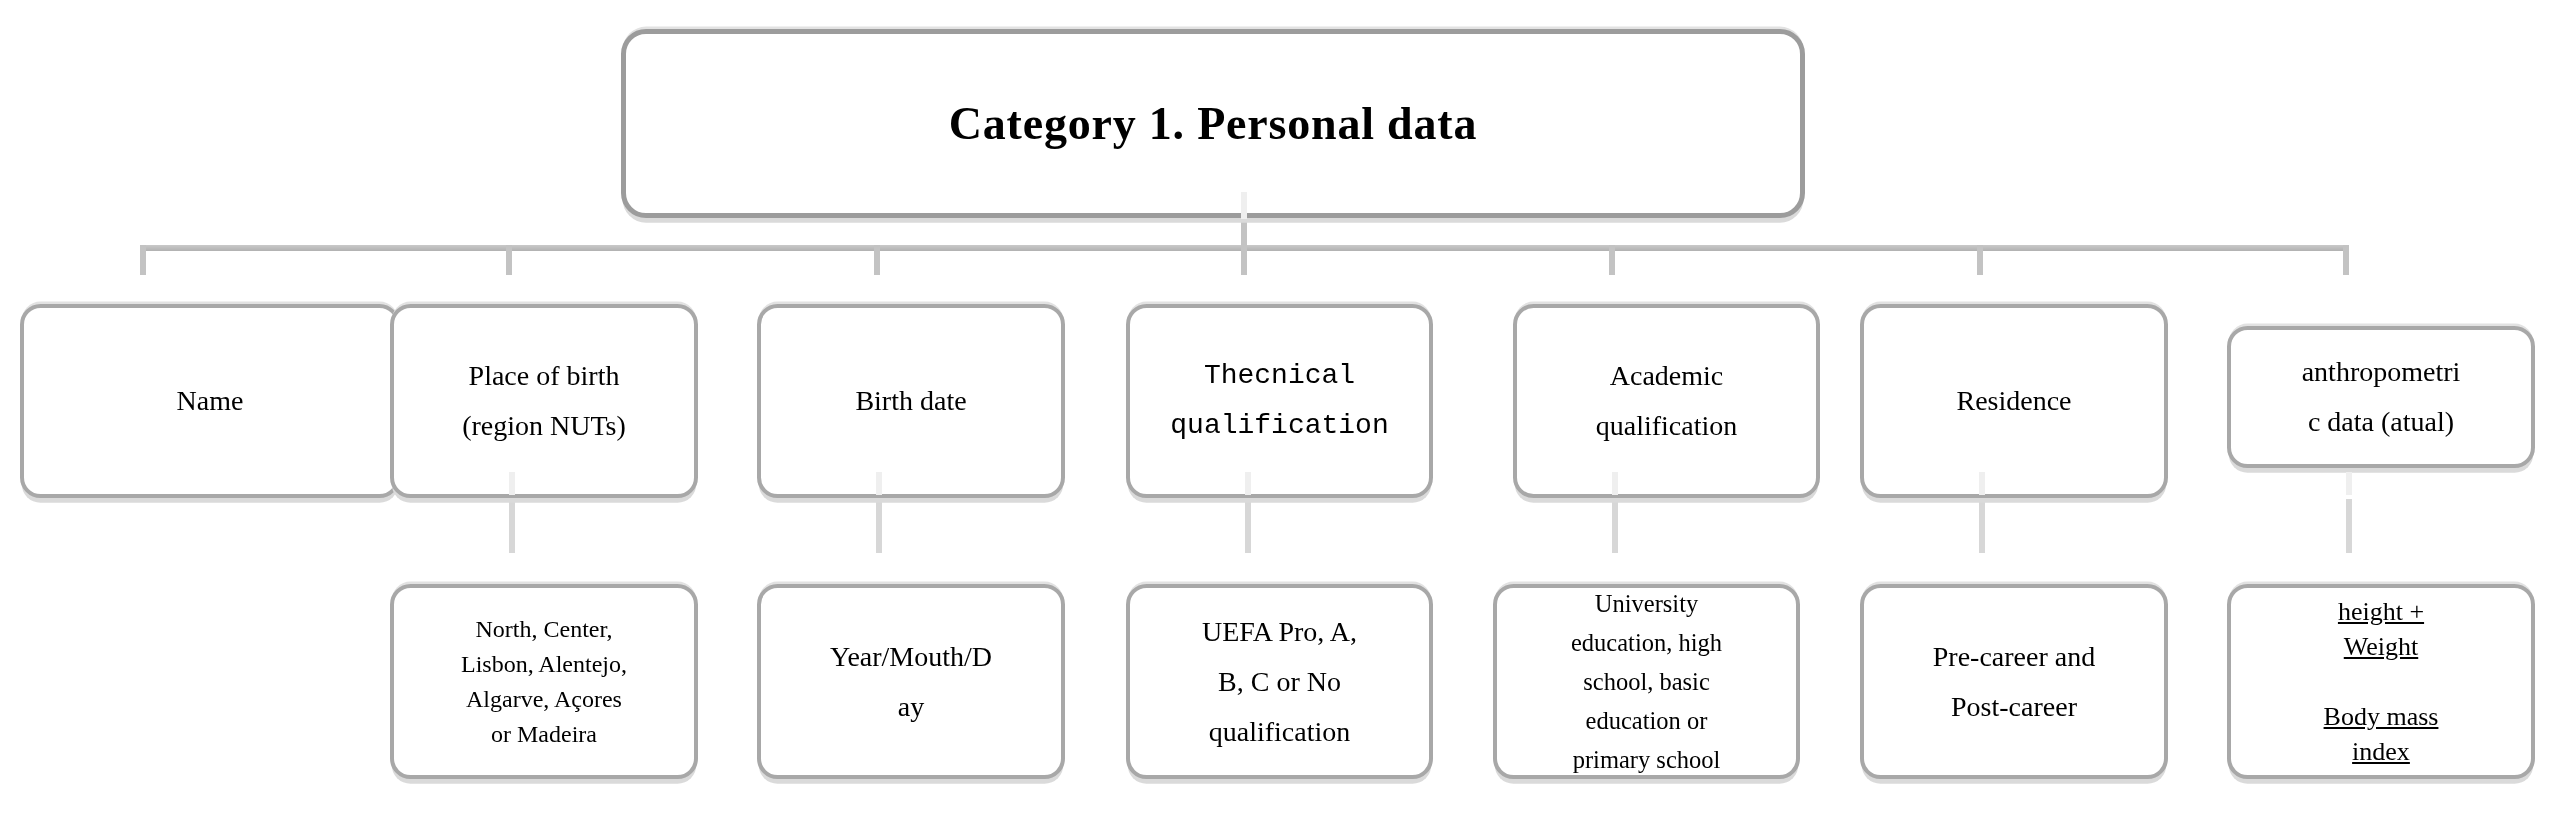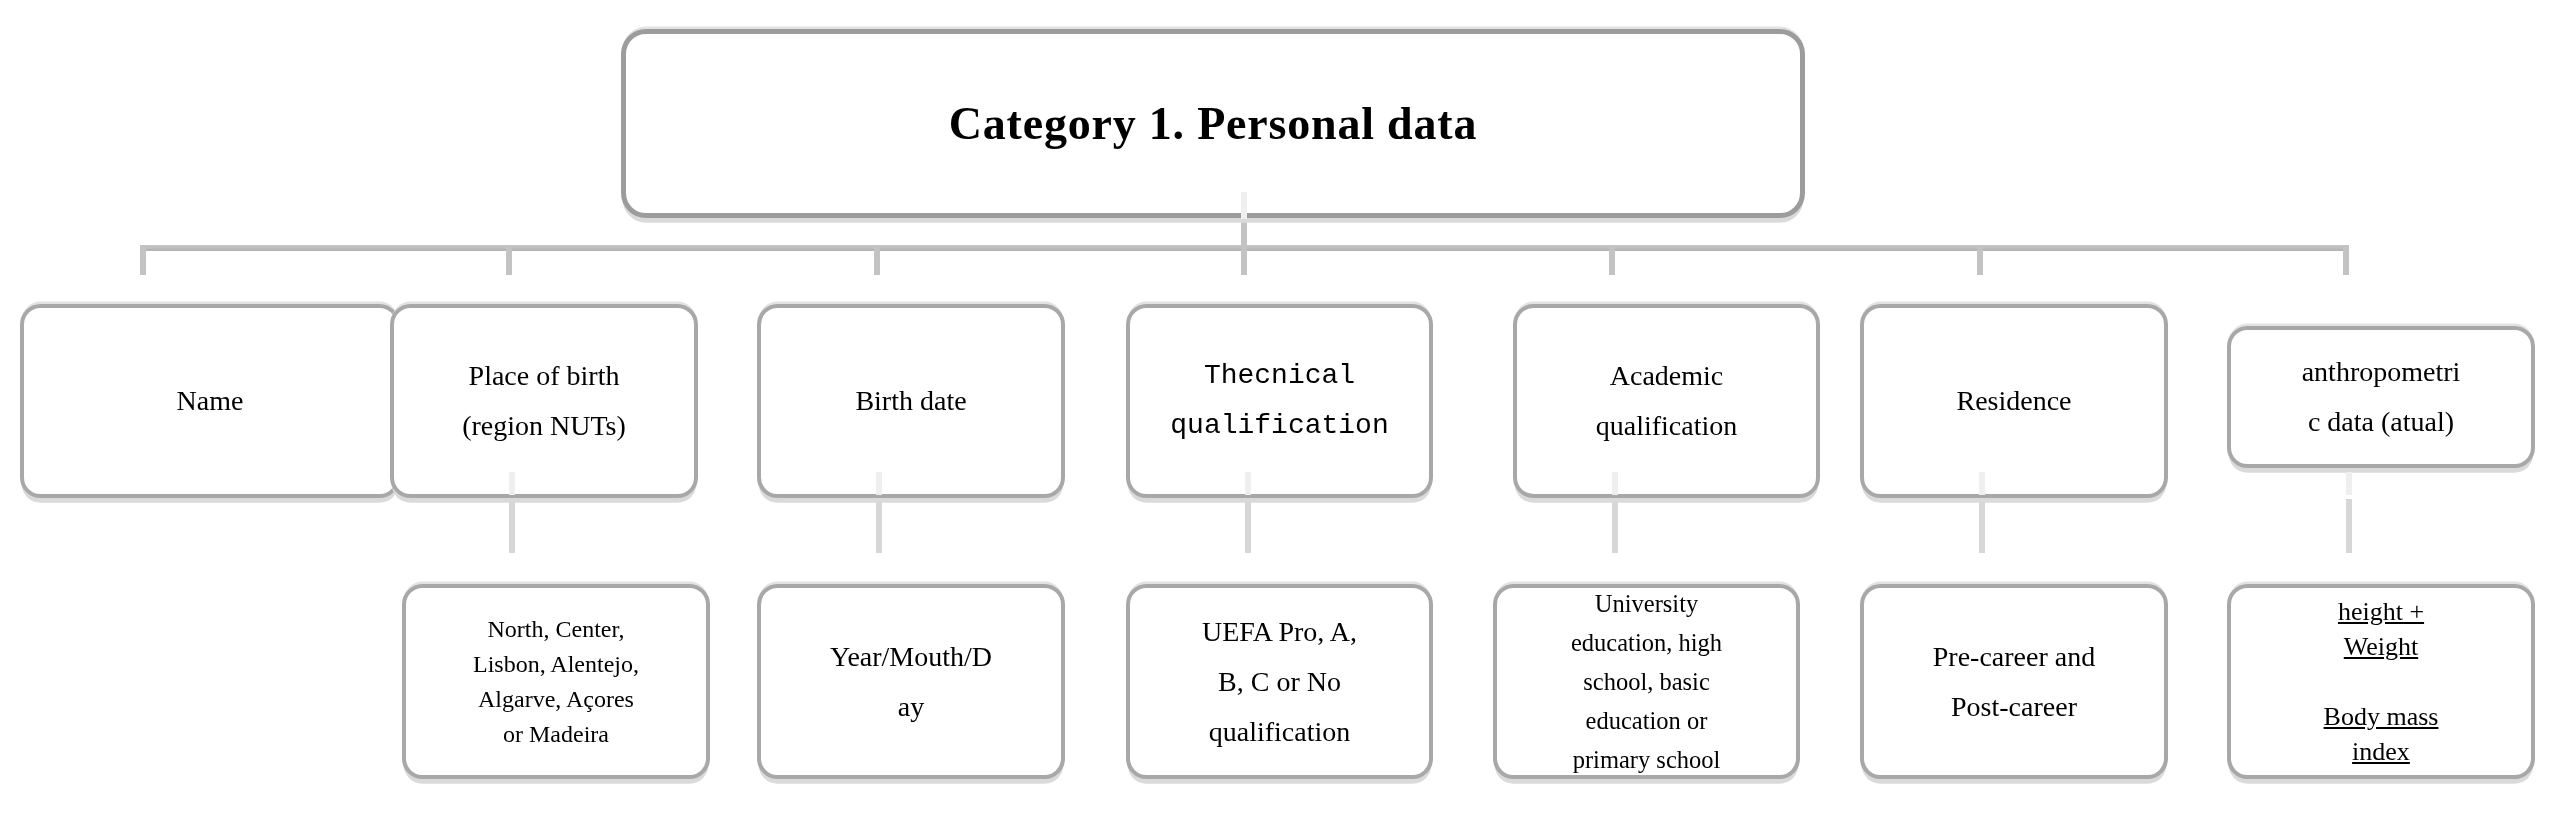--- a/index.html
+++ b/index.html
@@ -85,21 +85,21 @@
 qualification</span>
   </div>
   <div class="box lvl1" style="left:1860px;top:304px;width:308px;height:194px;justify-content:flex-end;">
     <span class="lbl">Residence</span>
   </div>
   <div class="box lvl1" style="left:2227px;top:304px;width:308px;height:142px;margin-top:22px;">
     <span class="lbl">anthropometri
 c data (atual)</span>
   </div>
 
-  <div class="box sub-north" style="left:390px;top:584px;width:308px;height:195px;margin-left:12px;">
+  <div class="box sub-north" style="left:390px;top:584px;width:308px;height:195px;">
     <span class="lbl">North, Center,
 Lisbon, Alentejo,
 Algarve, Açores
 or Madeira</span>
   </div>
   <div class="box sub-big" style="left:757px;top:584px;width:308px;height:195px;">
     <span class="lbl">Year/Mouth/D
 ay</span>
   </div>
   <div class="box sub-big" style="left:1126px;top:584px;width:307px;height:195px;">

